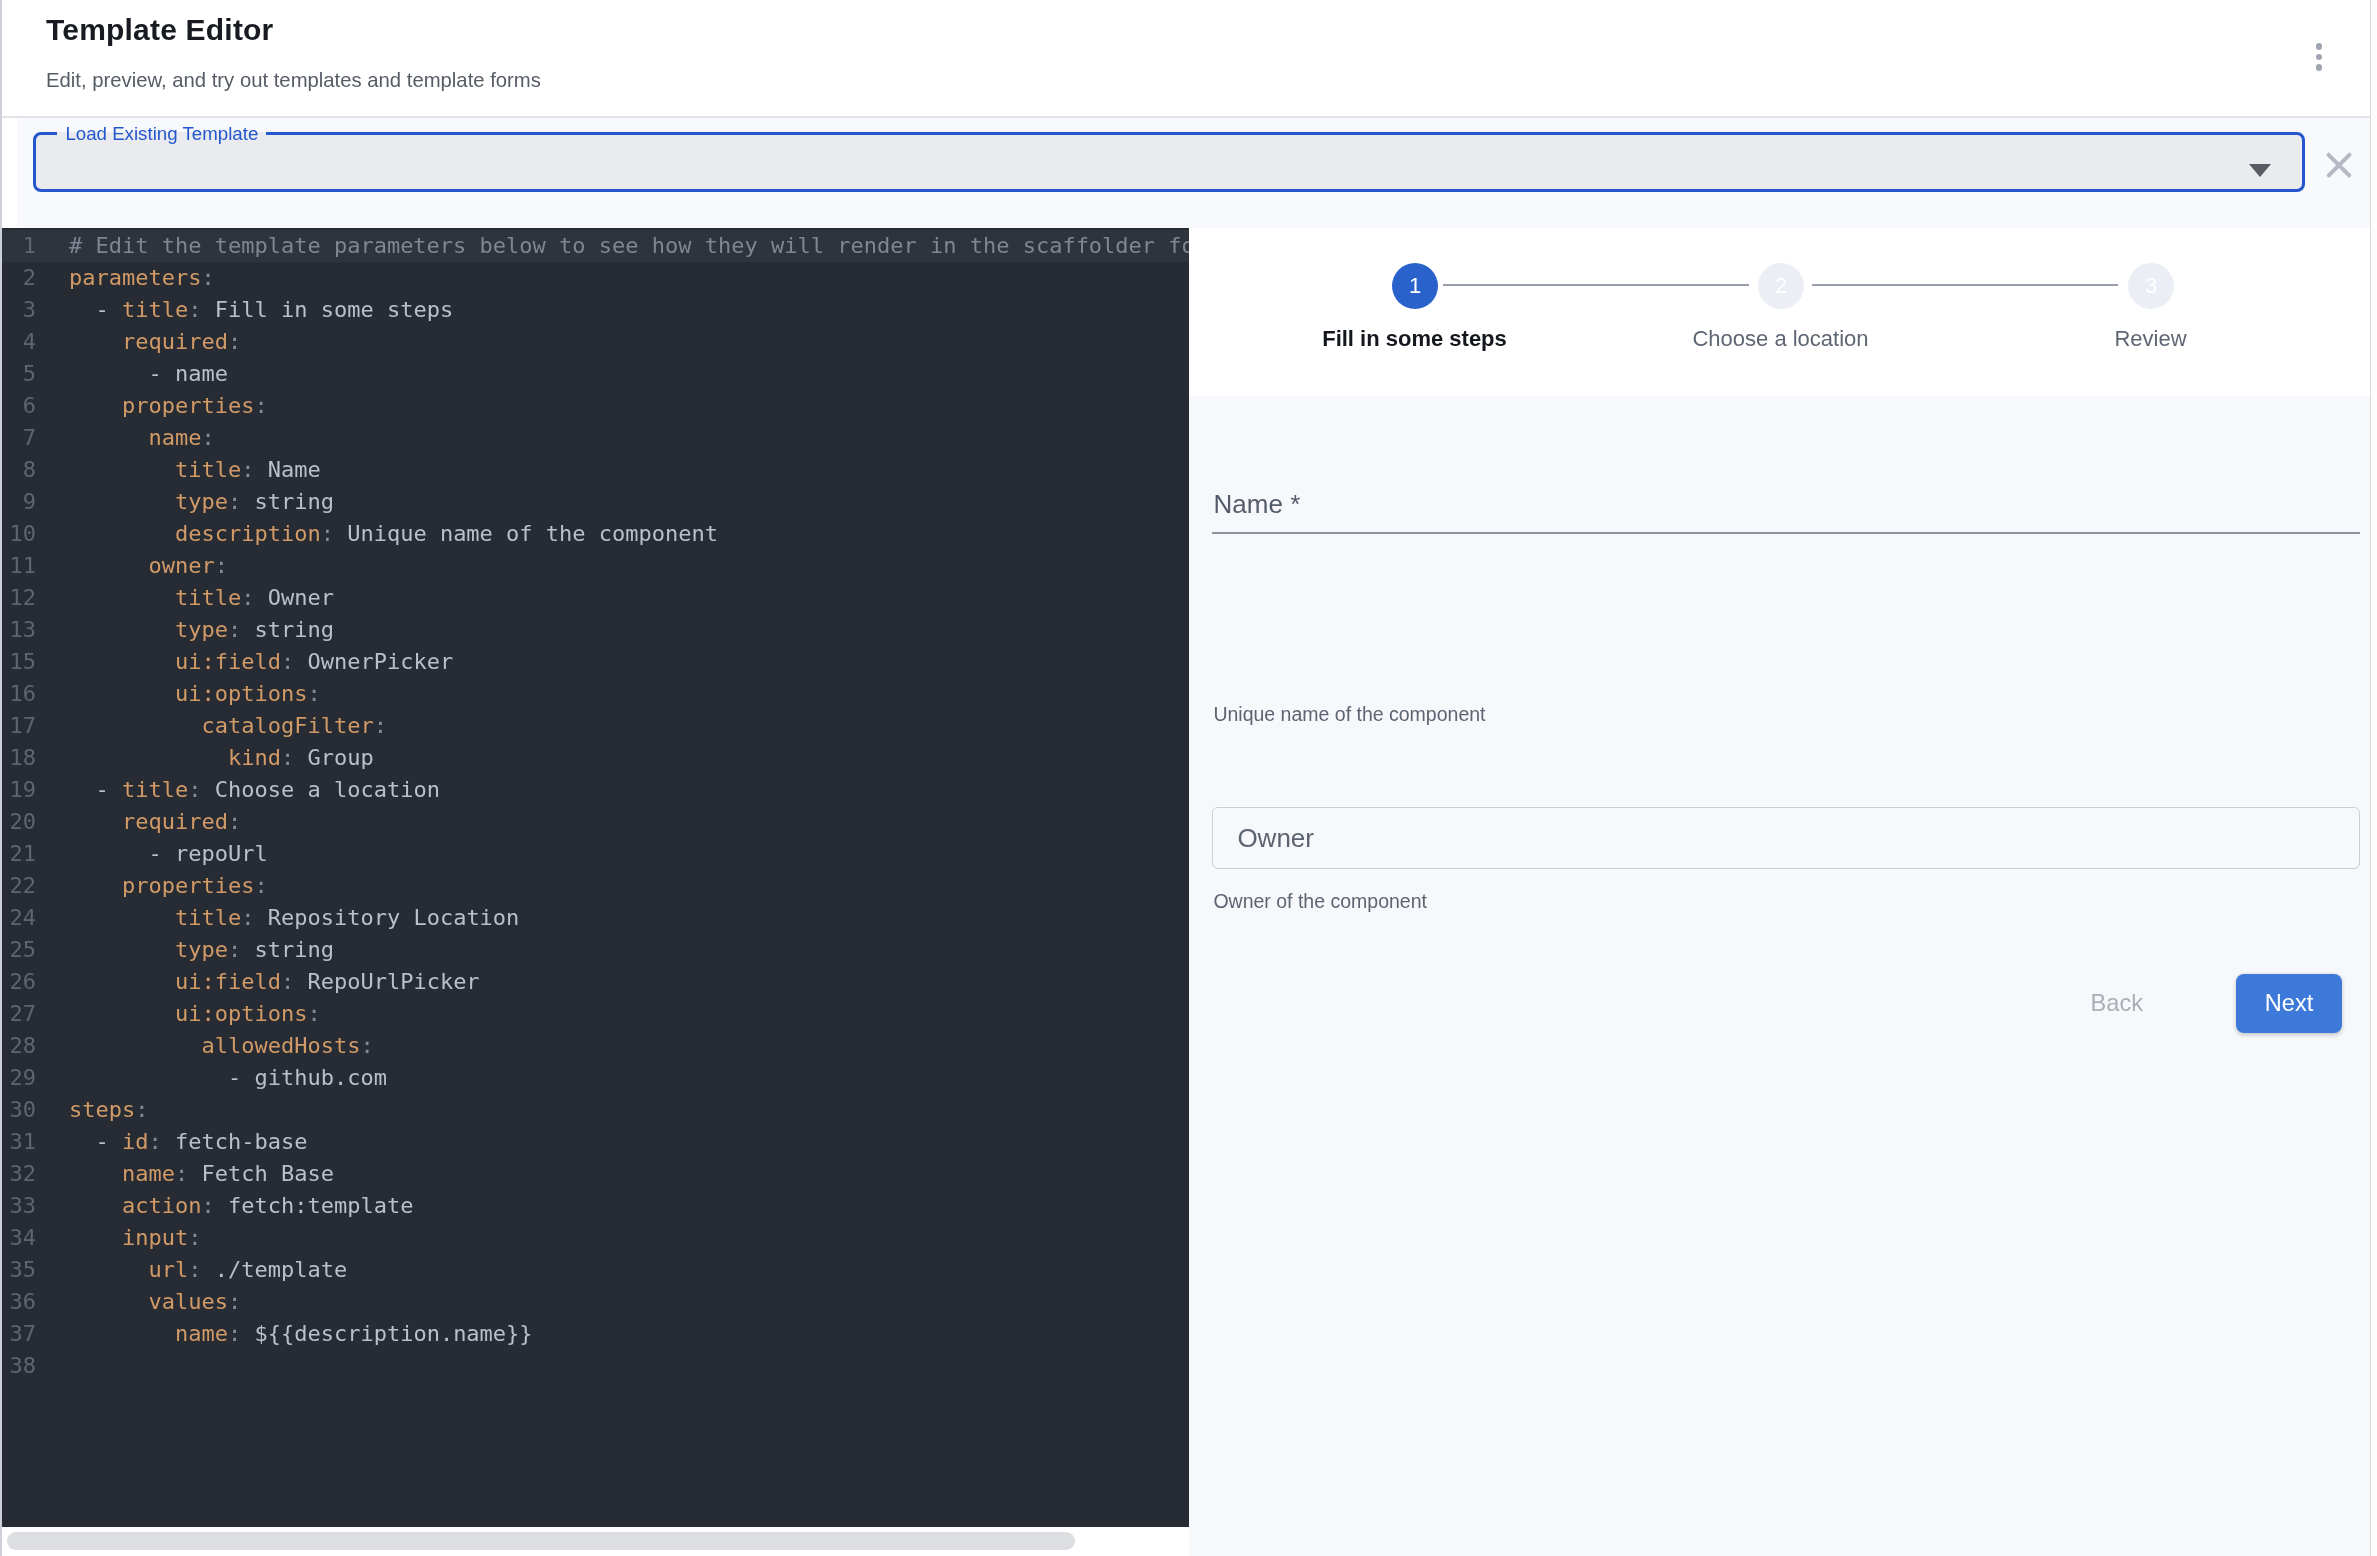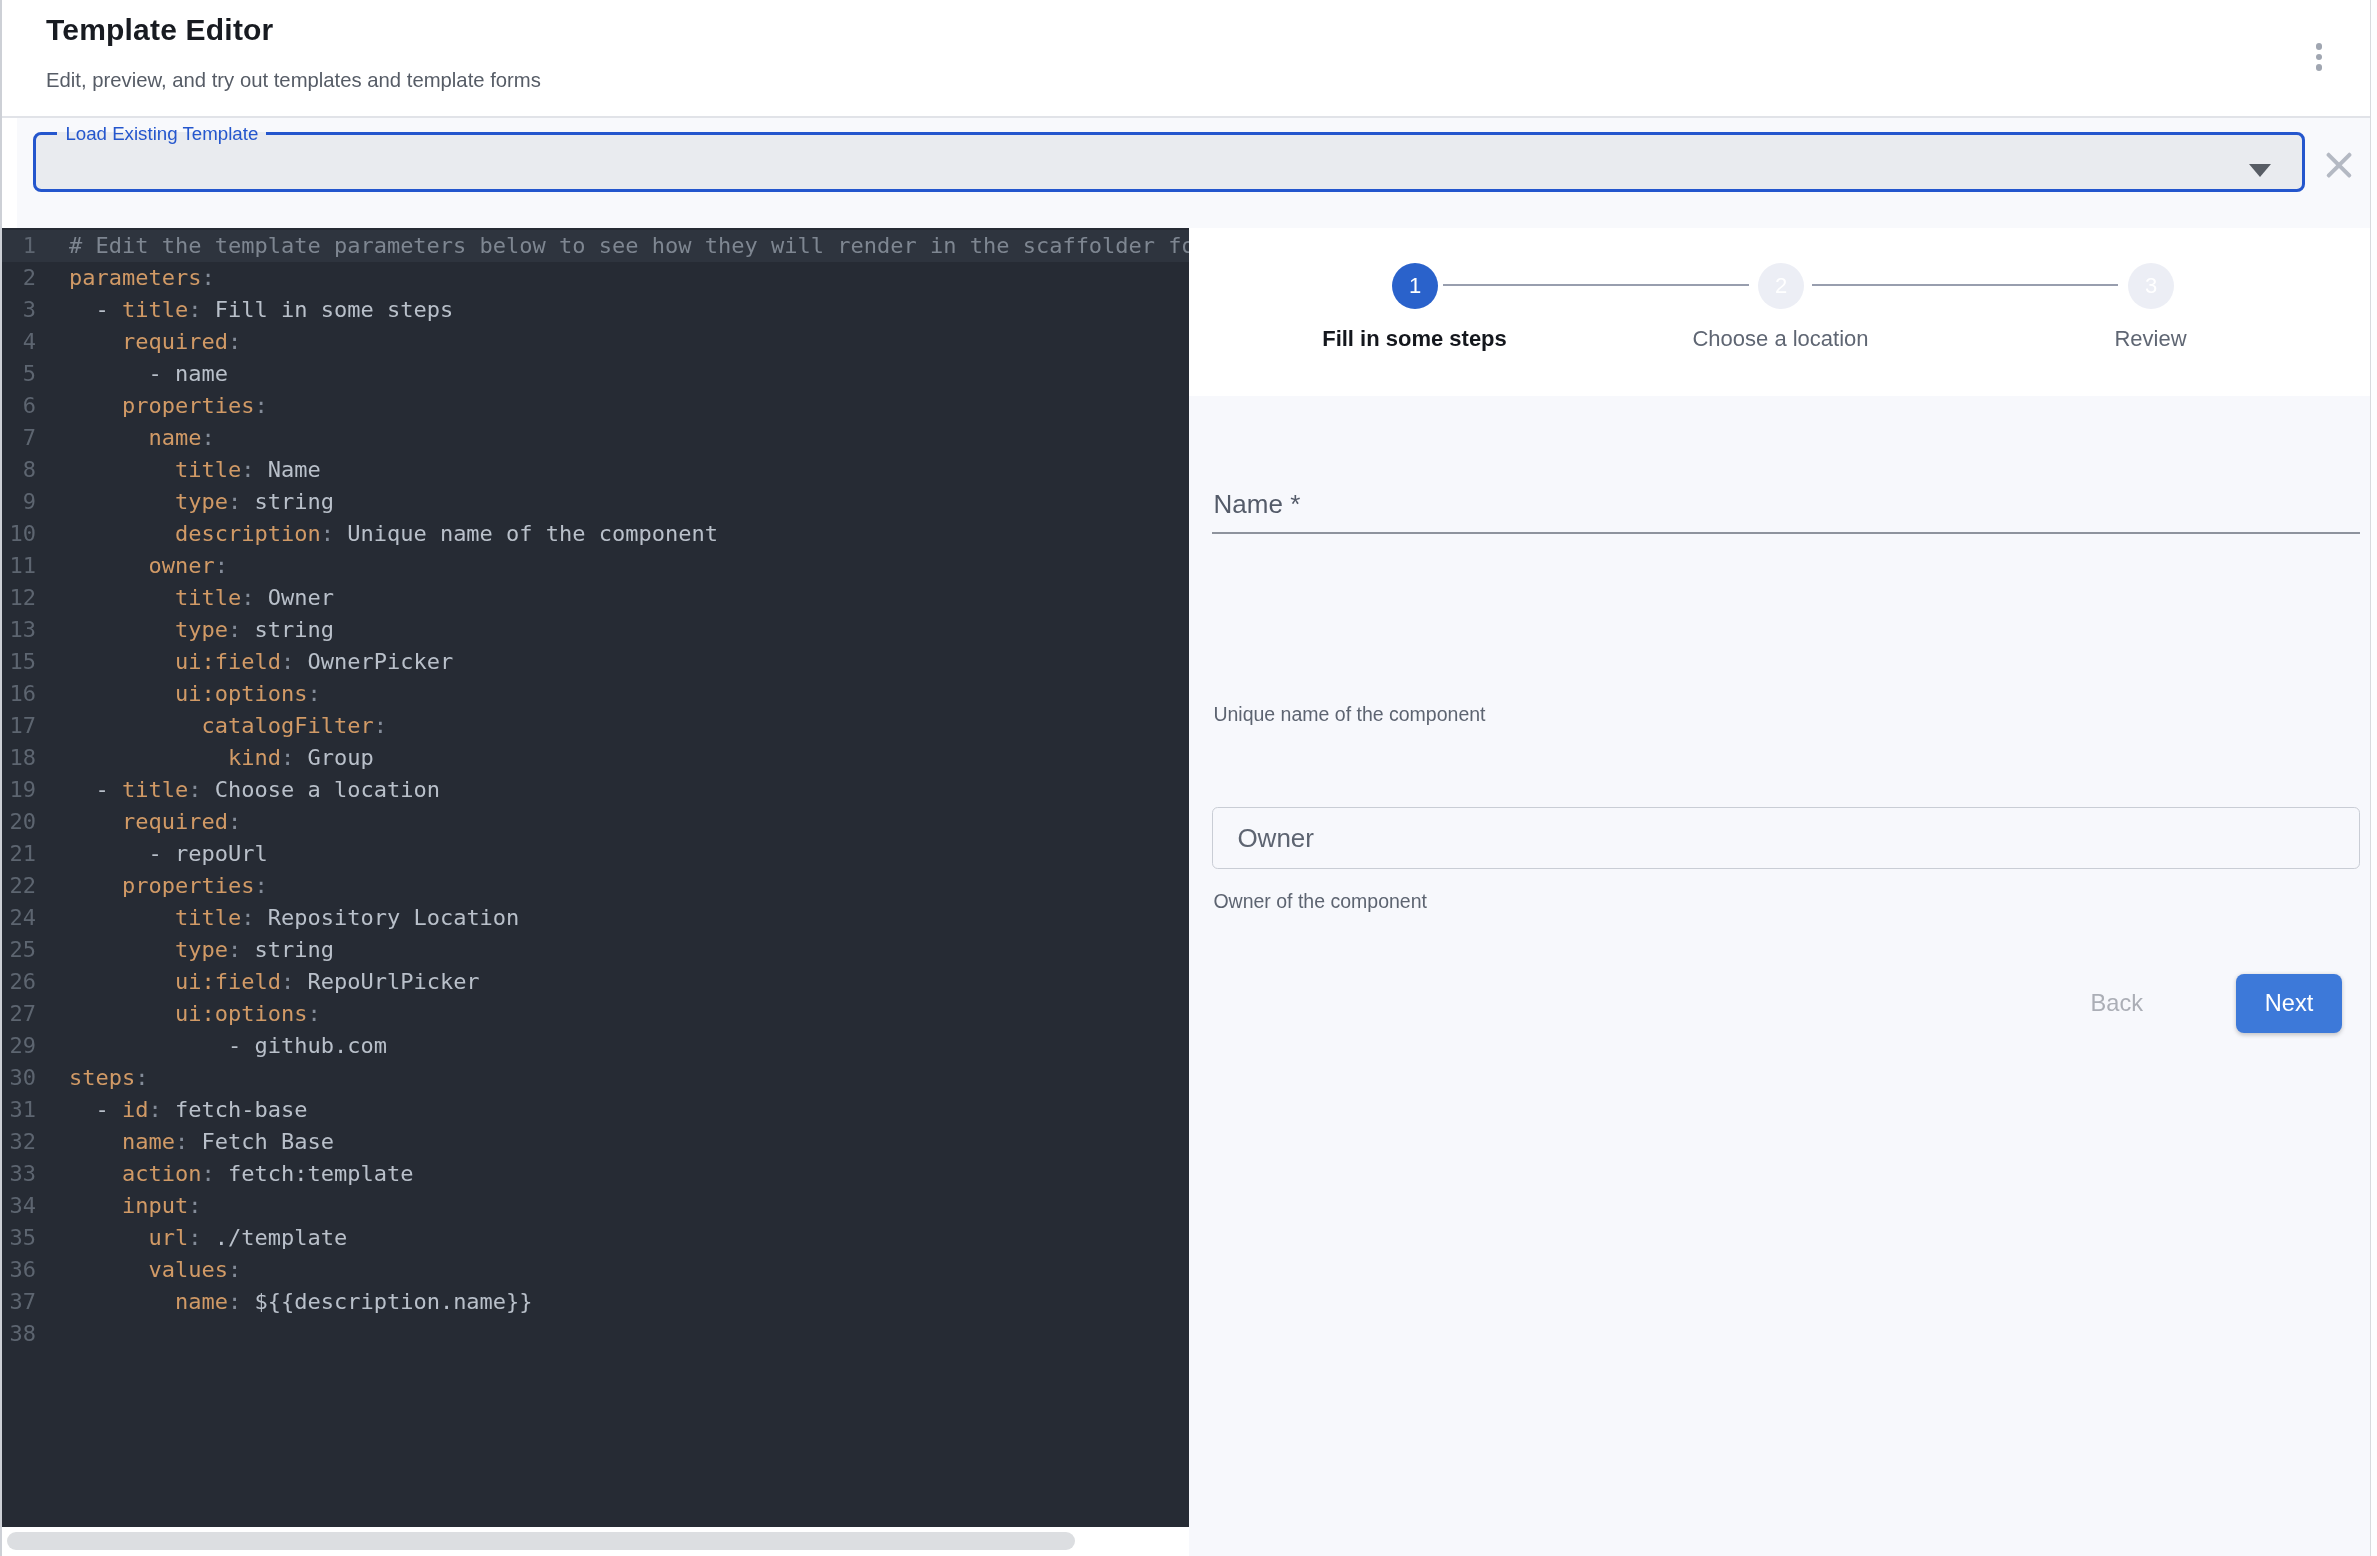--- a/index.html
+++ b/index.html
@@ -134,20 +134,21 @@
       <div class="cl"><span class="ln">17</span><span class="ct"><span class="v">          </span><span class="k">catalogFilter</span><span class="p">:</span><span class="v"></span></span></div>
       <div class="cl"><span class="ln">18</span><span class="ct"><span class="v">            </span><span class="k">kind</span><span class="p">:</span><span class="v"> Group</span></span></div>
       <div class="cl"><span class="ln">19</span><span class="ct"><span class="v">  - </span><span class="k">title</span><span class="p">:</span><span class="v"> Choose a location</span></span></div>
       <div class="cl"><span class="ln">20</span><span class="ct"><span class="v">    </span><span class="k">required</span><span class="p">:</span><span class="v"></span></span></div>
       <div class="cl"><span class="ln">21</span><span class="ct"><span class="v">      - repoUrl</span></span></div>
       <div class="cl"><span class="ln">22</span><span class="ct"><span class="v">    </span><span class="k">properties</span><span class="p">:</span><span class="v"></span></span></div>
       <div class="cl"><span class="ln">24</span><span class="ct"><span class="v">        </span><span class="k">title</span><span class="p">:</span><span class="v"> Repository Location</span></span></div>
       <div class="cl"><span class="ln">25</span><span class="ct"><span class="v">        </span><span class="k">type</span><span class="p">:</span><span class="v"> string</span></span></div>
       <div class="cl"><span class="ln">26</span><span class="ct"><span class="v">        </span><span class="k">ui:field</span><span class="p">:</span><span class="v"> RepoUrlPicker</span></span></div>
       <div class="cl"><span class="ln">27</span><span class="ct"><span class="v">        </span><span class="k">ui:options</span><span class="p">:</span><span class="v"></span></span></div>
+      <div class="cl"><span class="ln">28</span><span class="ct"><span class="v">          </span><span class="k">allowedHosts</span><span class="p">:</span><span class="v"></span></span></div>
       <div class="cl"><span class="ln">29</span><span class="ct"><span class="v">            - github.com</span></span></div>
       <div class="cl"><span class="ln">30</span><span class="ct"><span class="v"></span><span class="k">steps</span><span class="p">:</span><span class="v"></span></span></div>
       <div class="cl"><span class="ln">31</span><span class="ct"><span class="v">  - </span><span class="k">id</span><span class="p">:</span><span class="v"> fetch-base</span></span></div>
       <div class="cl"><span class="ln">32</span><span class="ct"><span class="v">    </span><span class="k">name</span><span class="p">:</span><span class="v"> Fetch Base</span></span></div>
       <div class="cl"><span class="ln">33</span><span class="ct"><span class="v">    </span><span class="k">action</span><span class="p">:</span><span class="v"> fetch:template</span></span></div>
       <div class="cl"><span class="ln">34</span><span class="ct"><span class="v">    </span><span class="k">input</span><span class="p">:</span><span class="v"></span></span></div>
       <div class="cl"><span class="ln">35</span><span class="ct"><span class="v">      </span><span class="k">url</span><span class="p">:</span><span class="v"> ./template</span></span></div>
       <div class="cl"><span class="ln">36</span><span class="ct"><span class="v">      </span><span class="k">values</span><span class="p">:</span><span class="v"></span></span></div>
       <div class="cl"><span class="ln">37</span><span class="ct"><span class="v">        </span><span class="k">name</span><span class="p">:</span><span class="v"> ${{description.name}}</span></span></div>
       <div class="cl"><span class="ln">38</span><span class="ct"><span class="v"></span></span></div>

